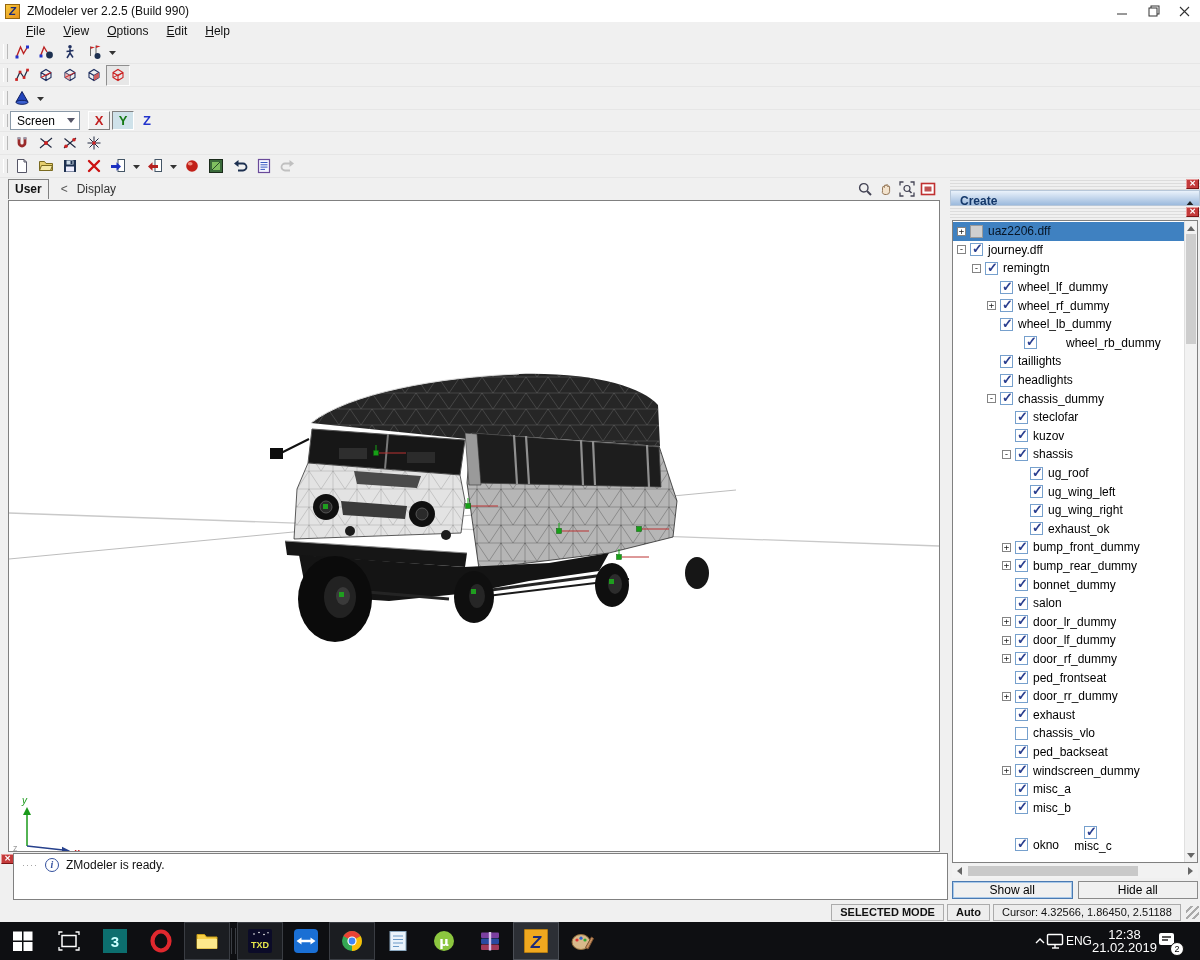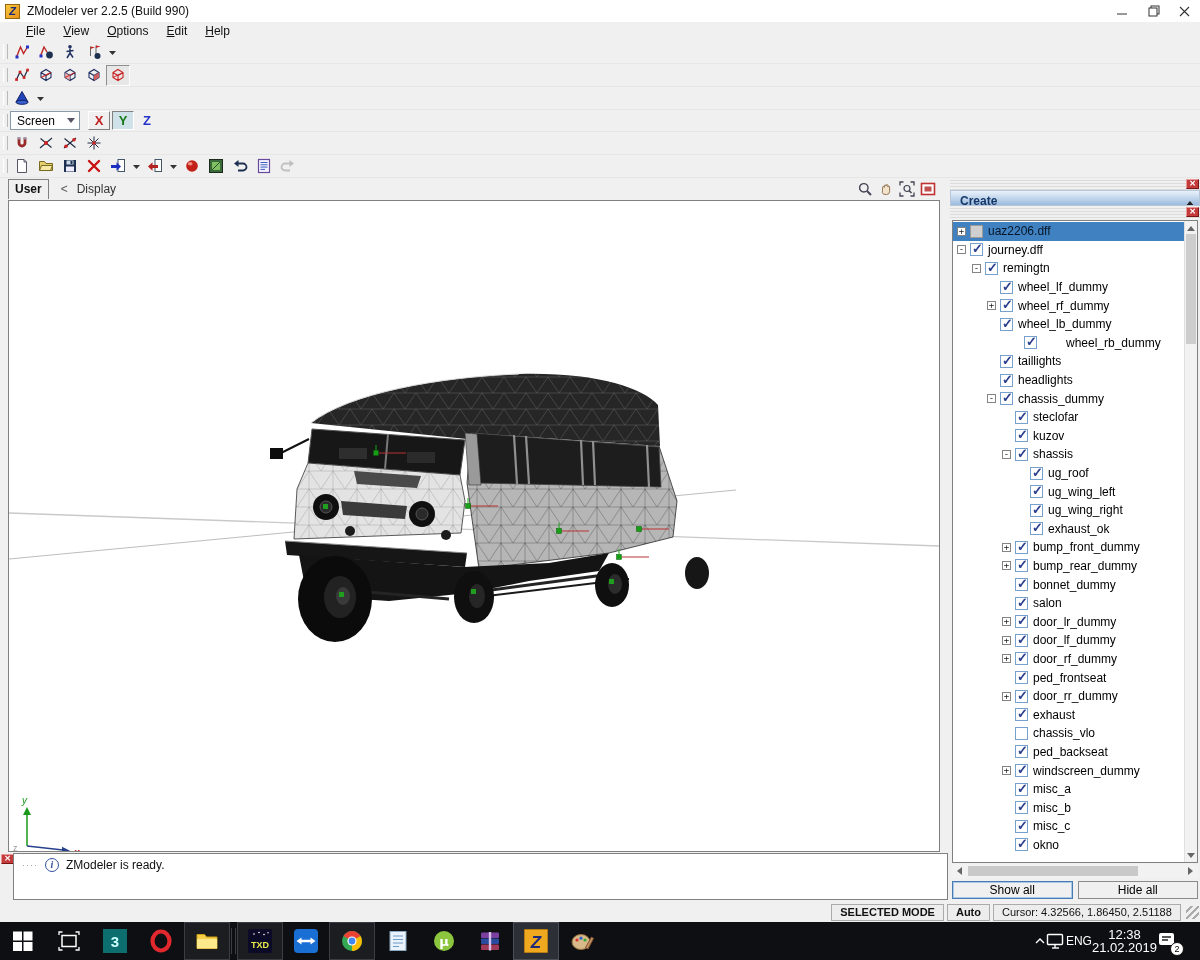--- a/index.html
+++ b/index.html
@@ -674,21 +674,21 @@
           <div class="tree-row" style="padding-left: 49px;">
             <span class="expander hidden"></span>
             <span class="cbx checked"></span>
             <span class="label">misc_a</span>
           </div>
           <div class="tree-row" style="padding-left: 49px;">
             <span class="expander hidden"></span>
             <span class="cbx checked"></span>
             <span class="label">misc_b</span>
           </div>
-          <div class="tree-row" style="padding-left: 49px;">
+          <div class="tree-row" style="padding-left: 49px; flex-direction: column;">
             <span class="expander hidden"></span>
             <span class="cbx checked"></span>
             <span class="label">misc_c</span>
           </div>
           <div class="tree-row" style="padding-left: 49px;">
             <span class="expander hidden"></span>
             <span class="cbx checked"></span>
             <span class="label">okno</span>
           </div>
         </div>

